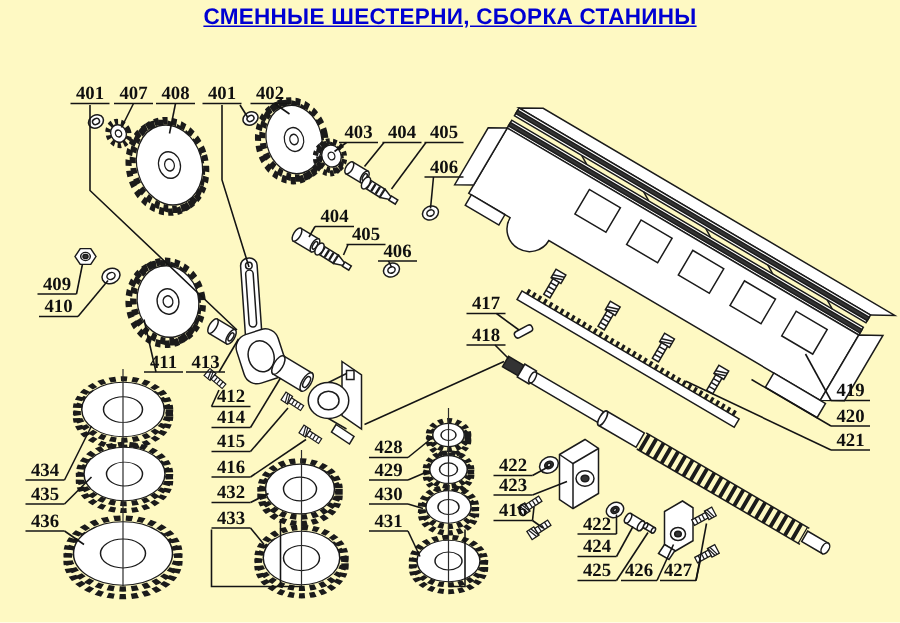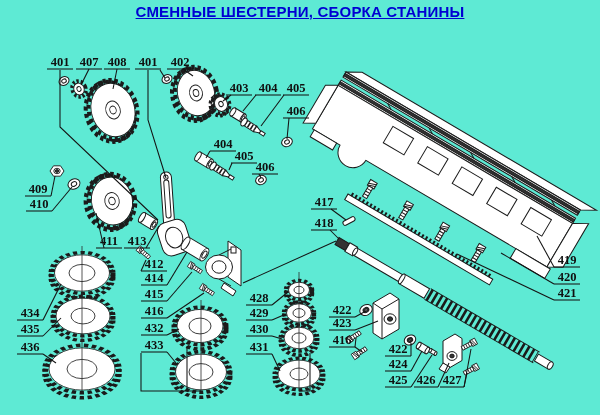--- a/index.html
+++ b/index.html
@@ -1,16 +1,16 @@
 <!DOCTYPE html>
 <html><head>
 <meta charset="utf-8">
 <style>
   html,body{margin:0;padding:0;background:#fff}
-  .stage{position:relative;width:600px;height:415px;background:#5eead4;overflow:hidden;
+  .stage{position:relative;width:600px;height:415px;background:#fef9c3;overflow:hidden;
          font-family:"Liberation Sans",sans-serif}
   .title{position:absolute;top:3px;left:0;width:100%;text-align:center;
          font:bold 15px "Liberation Sans",sans-serif;color:#0000d2;
          text-decoration:underline;letter-spacing:.2px}
   svg{position:absolute;top:0;left:0}
   svg .p{fill:#fff;stroke:#1b1b1b;stroke-width:1}
   svg .d{fill:#333;stroke:#1b1b1b;stroke-width:1}
   svg .t{fill:none;stroke:#1b1b1b}
   svg .s{fill:none;stroke:#1b1b1b;stroke-width:1}
   svg .thin{fill:none;stroke:#2b2b2b;stroke-width:.8}

